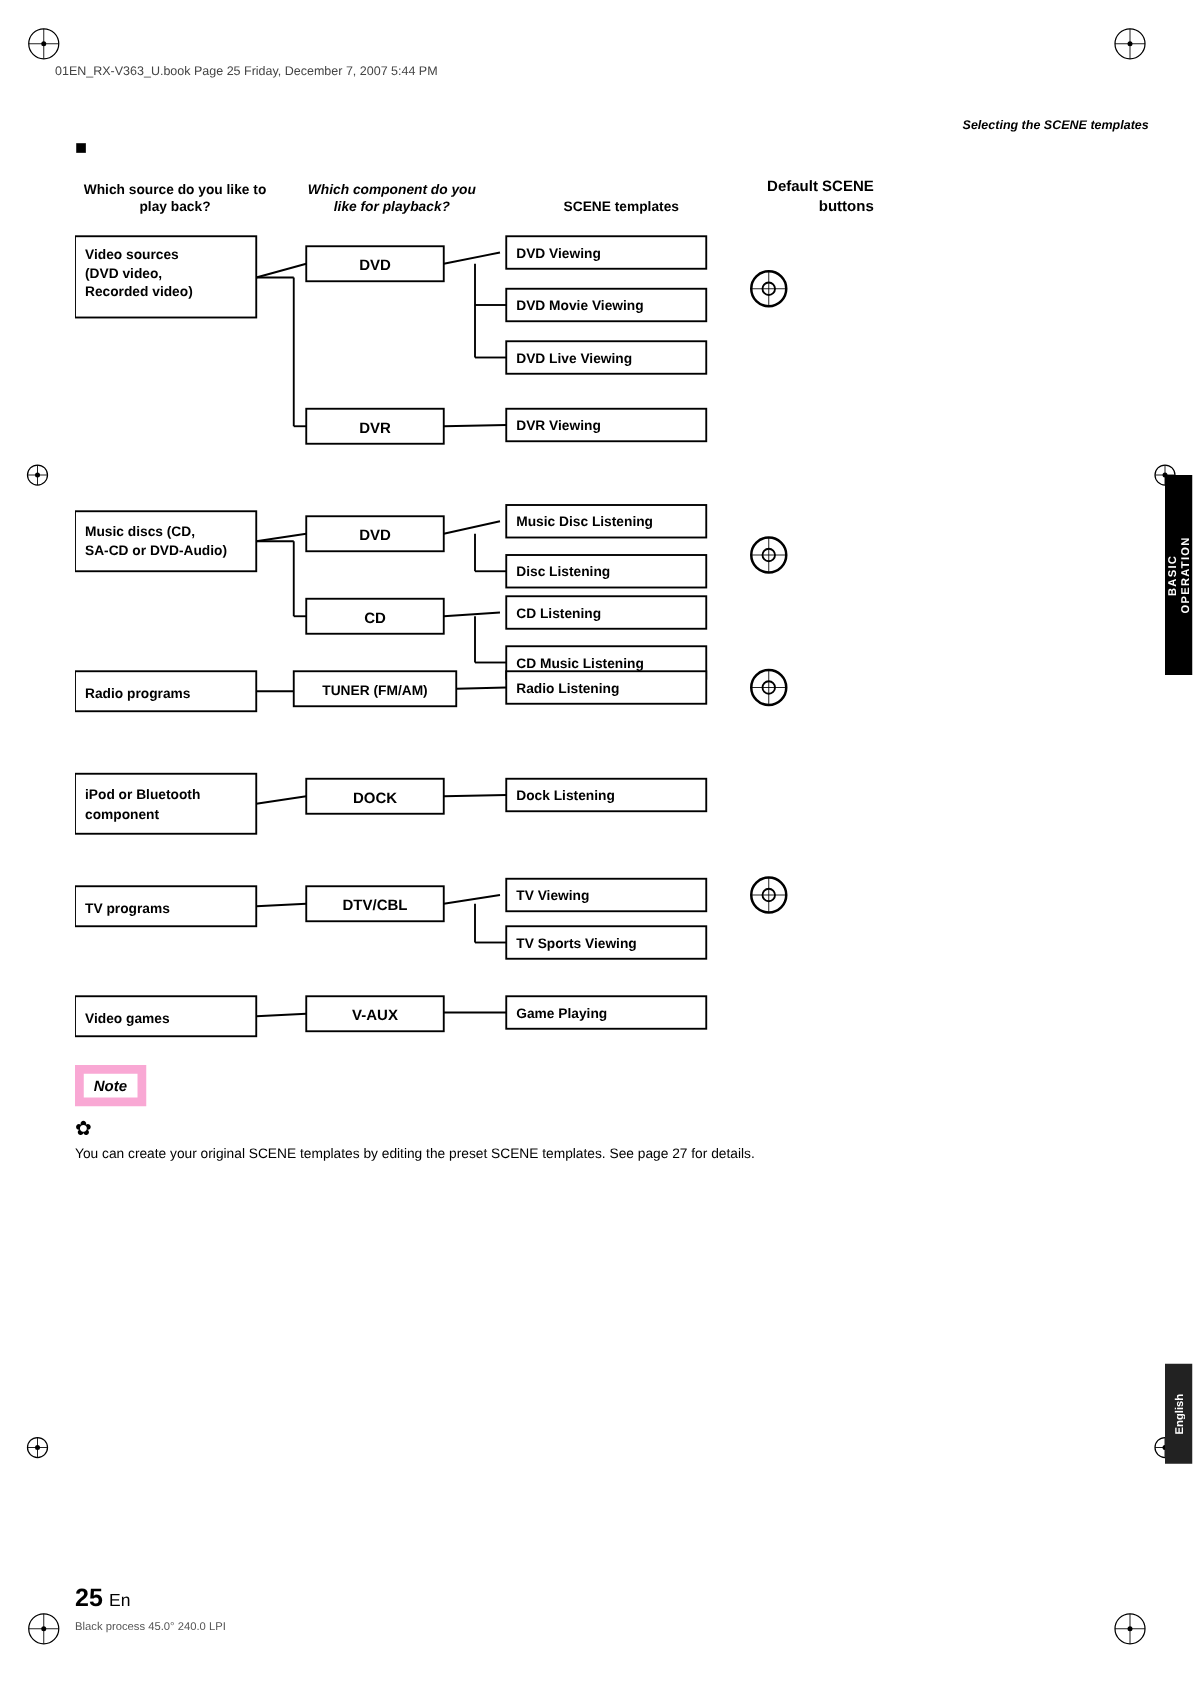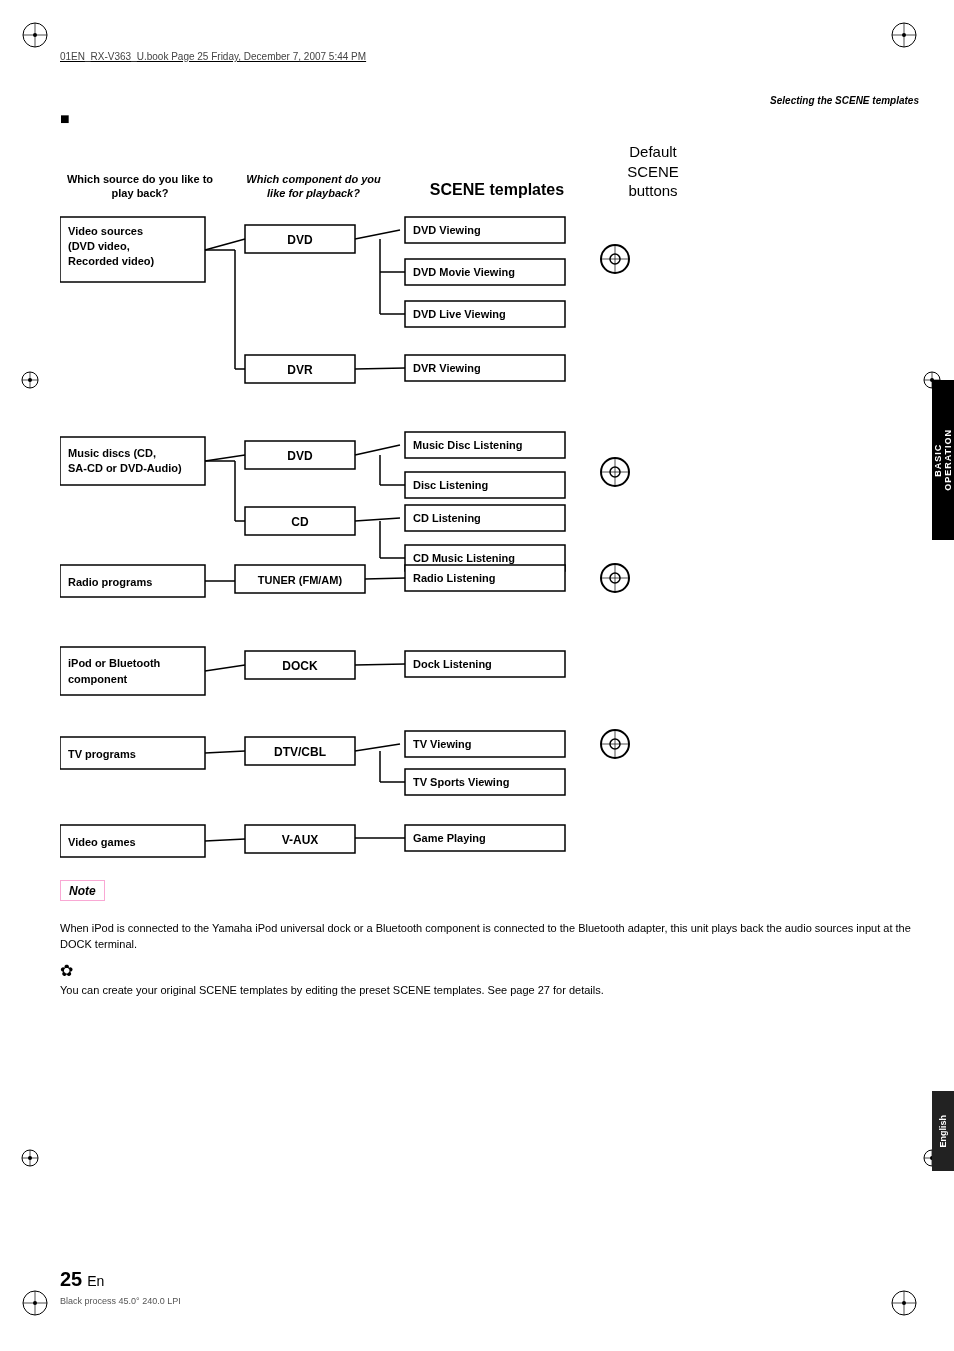--- a/index.html
+++ b/index.html
@@ -182,21 +182,21 @@
 </div>
 <div style="position:absolute;bottom:180px;right:12px;">
   <svg width="20" height="20">
       <circle cx="10" cy="10" r="8" fill="none" stroke="#000" stroke-width="1"></circle>
       <circle cx="10" cy="10" r="2" fill="#000"></circle>
       <line x1="10" y1="2" x2="10" y2="18" stroke="#000" stroke-width="0.7"></line>
       <line x1="2" y1="10" x2="18" y2="10" stroke="#000" stroke-width="0.7"></line>
     </svg>
 </div>
 
-<div style="position:absolute;top:48px;left:60px;text-decoration:underline;">
+<div style="position:absolute;top:48px;left:44px;">
   <span style="font-size:10px;color:#444;">01EN_RX-V363_U.book  Page 25  Friday, December 7, 2007  5:44 PM</span>
 </div>
 
 <div class="top-right-label">
   <em>Selecting the SCENE templates</em>
 </div>
 
 <div class="side-tab-right">
   <span style="white-space:pre-line;text-align:center;">BASIC
 OPERATION</span>
@@ -208,22 +208,22 @@
 
 <div class="main-content">
 
   <div class="section-heading">
     <span class="bullet">■</span>
   </div>
 
   <div style="display:flex;gap:16px;margin-bottom:6px;align-items:flex-end;">
     <div style="width:160px;text-align:center;font-size:11px;font-weight:bold;line-height:1.3;padding:0 4px;">Which source do you like to play back?</div>
     <div style="width:155px;text-align:center;font-size:11px;font-weight:bold;line-height:1.3;padding:0 4px;font-style:italic;">Which component do you like for playback?</div>
-    <div style="width:180px;text-align:center;font-size:16px;font-weight:bold;line-height:1.3;padding:0 4px;">SCENE templates</div>
-    <div style="width:100px;text-align:center;font-size:15px;font-weight:normal;line-height:1.3;padding:0 4px;">Default SCENE buttons</div>
+    <div style="width:180px;text-align:center;font-size:11px;font-weight:bold;line-height:1.3;padding:0 4px;">SCENE templates</div>
+    <div style="width:100px;text-align:right;font-size:12px;font-weight:bold;line-height:1.3;padding:0 4px;">Default SCENE buttons</div>
   </div>
 
   <div>
     <svg class="diagram-svg" viewBox="0 0 710 660" xmlns="http://www.w3.org/2000/svg" style="font-family:Arial,Helvetica,sans-serif;">
 
       <rect x="0" y="10" width="145" height="65" fill="white" stroke="black" stroke-width="1.5"></rect>
       <text x="8" y="28" font-size="11" font-weight="bold">Video sources</text>
       <text x="8" y="43" font-size="11" font-weight="bold">(DVD video,</text>
       <text x="8" y="58" font-size="11" font-weight="bold">Recorded video)</text>
 
@@ -370,25 +370,22 @@
 
       <circle cx="555" cy="537" r="14" fill="white" stroke="black" stroke-width="2"></circle>
       <circle cx="555" cy="537" r="5" fill="white" stroke="black" stroke-width="1.5"></circle>
       <line x1="555" y1="523" x2="555" y2="551" stroke="black" stroke-width="0.7"></line>
       <line x1="541" y1="537" x2="569" y2="537" stroke="black" stroke-width="0.7"></line>
 
     </svg>
   </div>
 
   <div style="margin-top:10px;">
-    <div style="border:1px solid #f9a8d4;display:inline-block;padding:2px 8px;margin-bottom:19px;">
+    <div style="border:7px solid #f9a8d4;display:inline-block;padding:2px 8px;margin-bottom:0;">
       <em style="font-weight:bold;font-size:12px;">Note</em>
-    </div>
-    <div>
-      <p style="font-size:11px;line-height:1.5;">When iPod is connected to the Yamaha iPod universal dock or a Bluetooth component is connected to the Bluetooth adapter, this unit plays back the audio sources input at the DOCK terminal.</p>
     </div>
     <div style="margin-top:8px;">
       <div style="font-size:16px;margin-bottom:2px;">✿</div>
       <p style="font-size:11px;line-height:1.5;">You can create your original SCENE templates by editing the preset SCENE templates. See page 27 for details.</p>
     </div>
   </div>
 
 </div>
 
 <div class="page-number">

